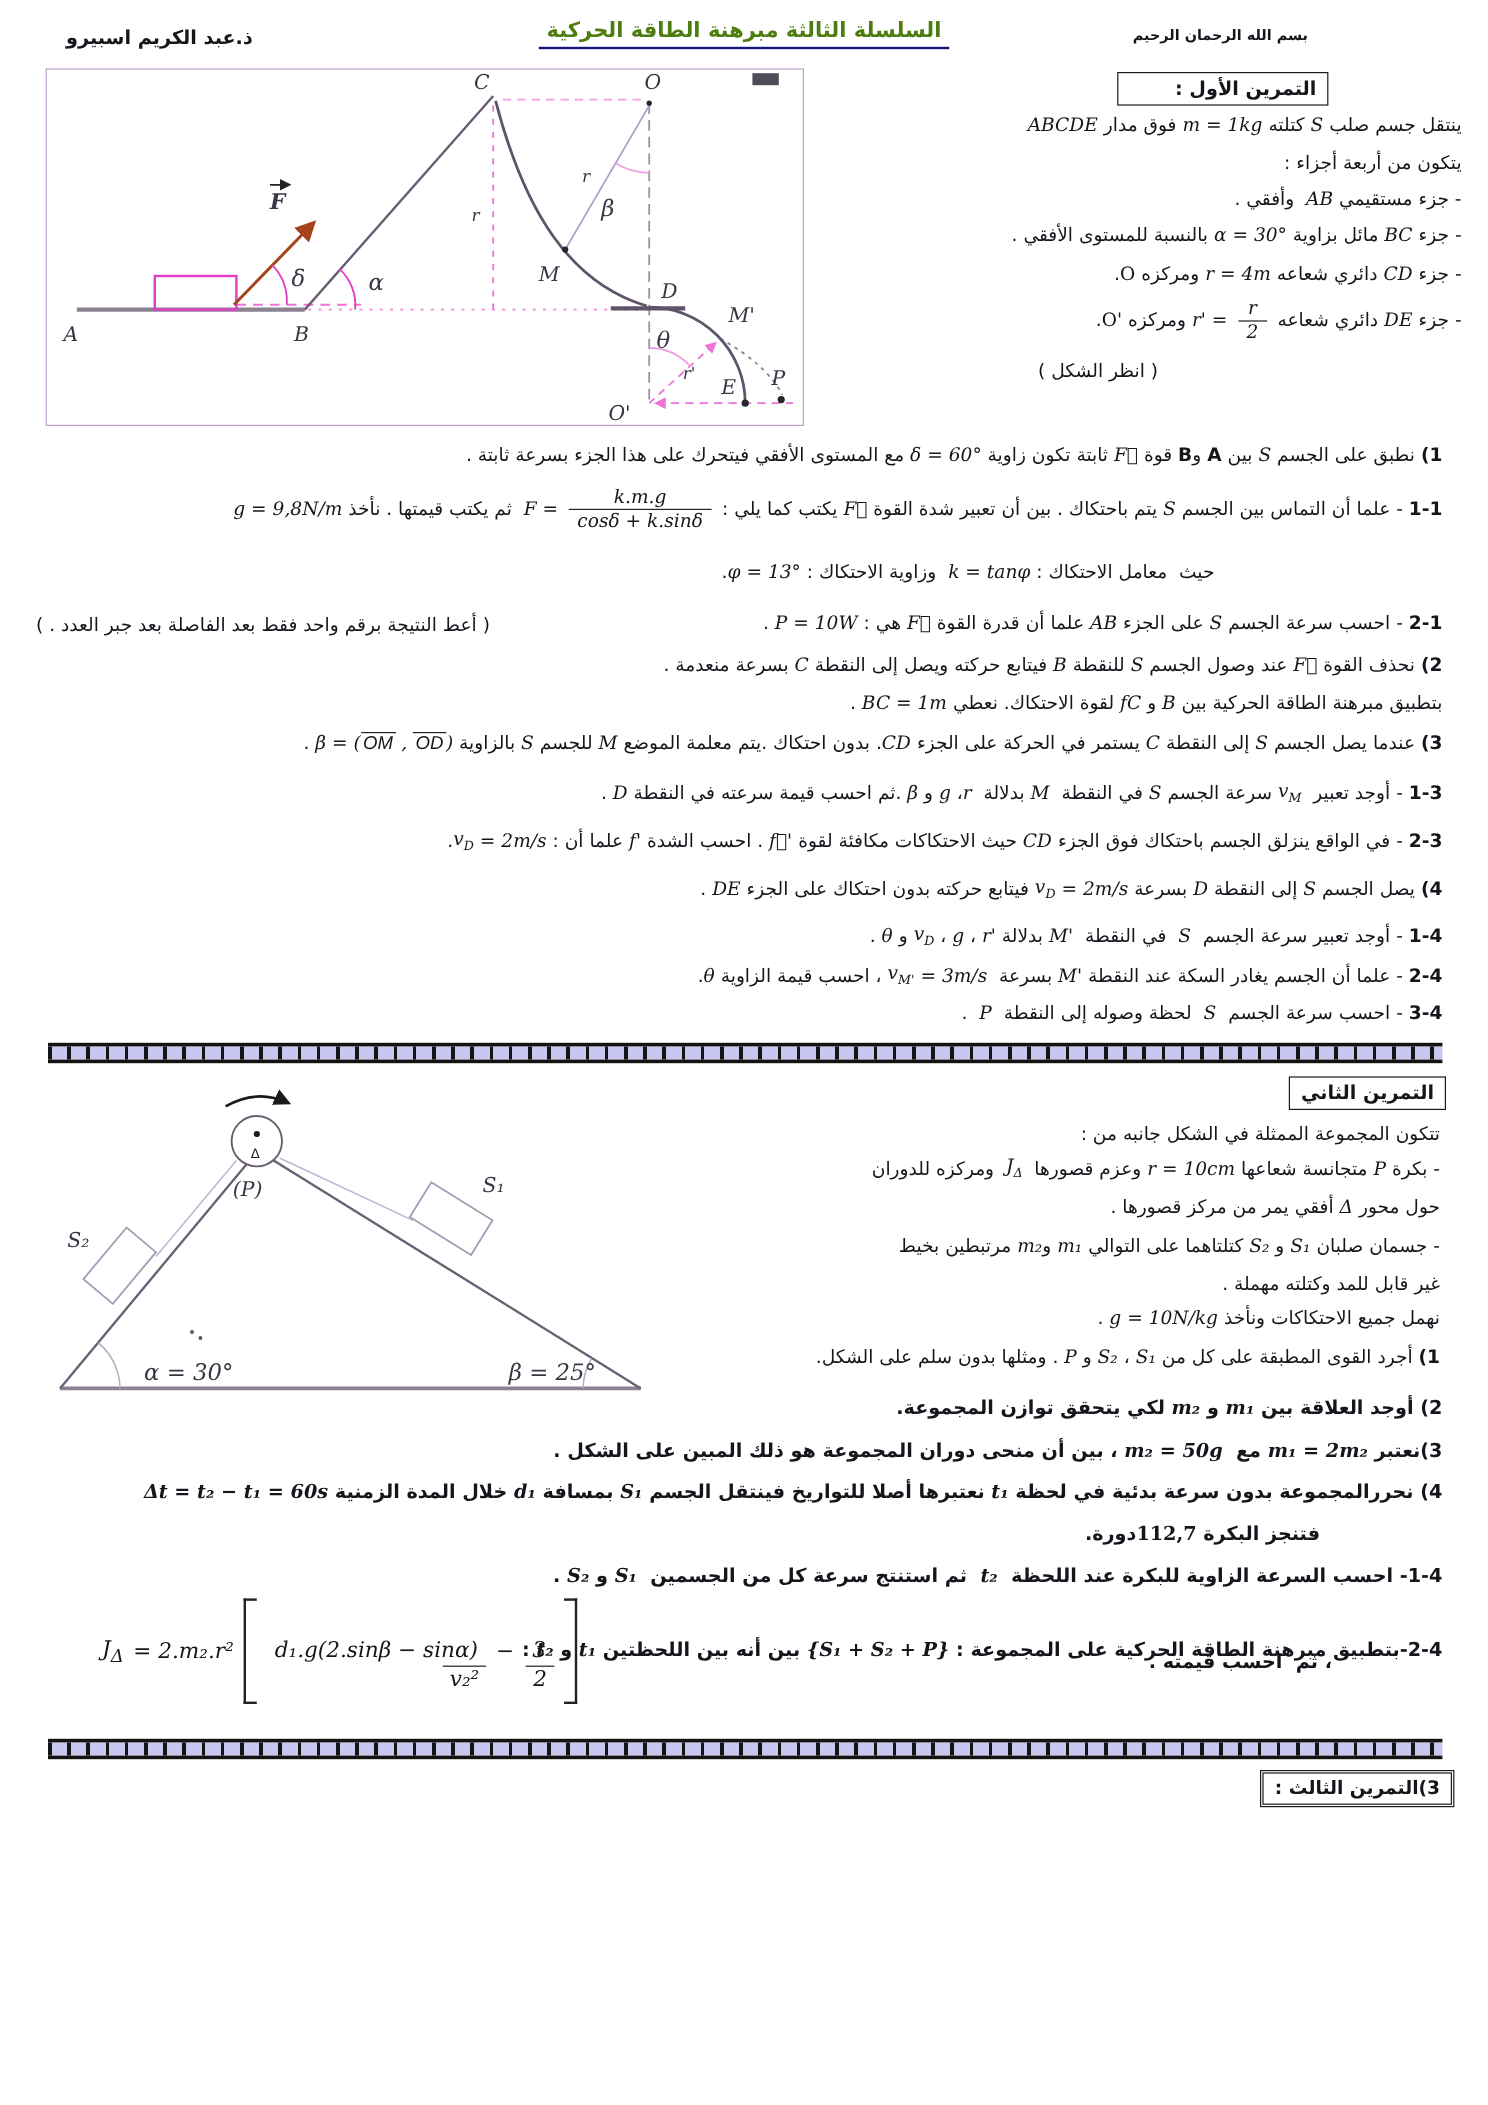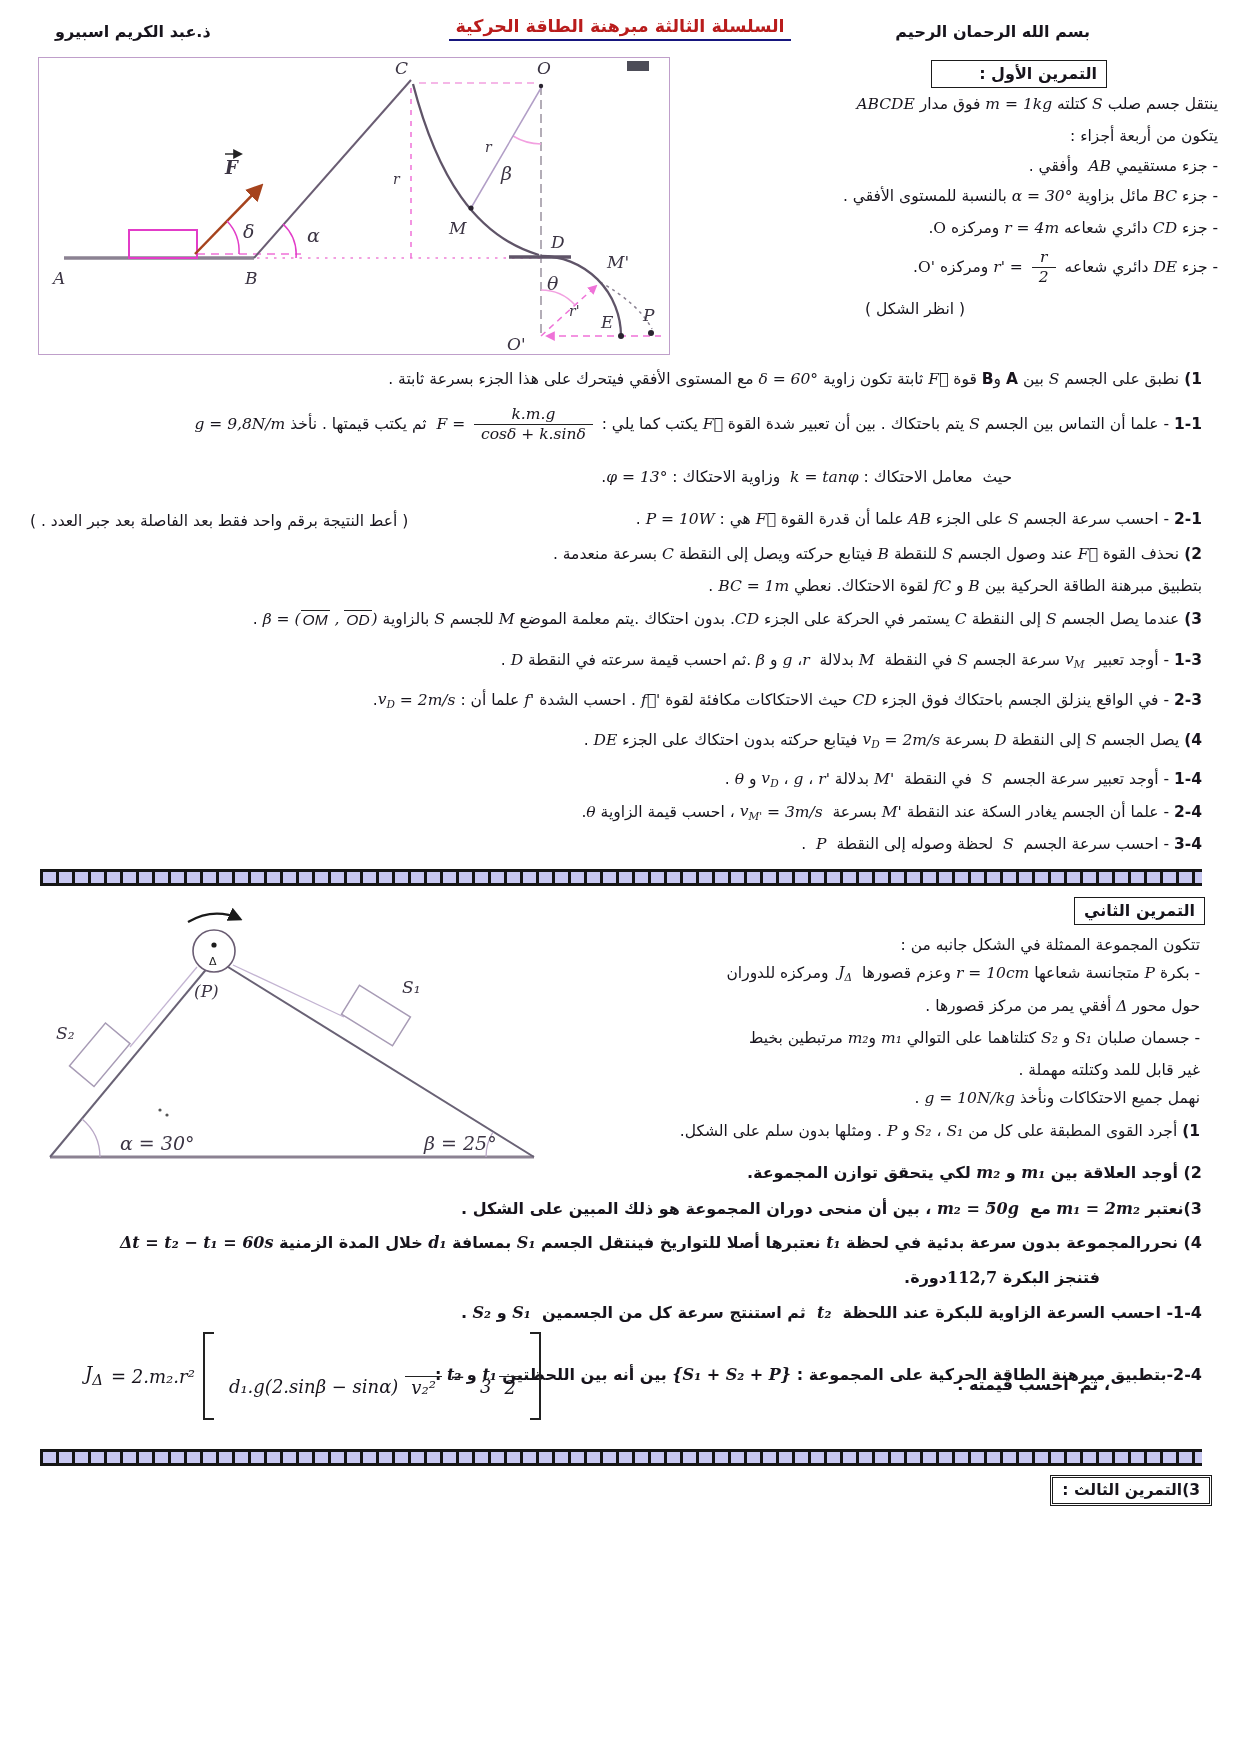--- a/index.html
+++ b/index.html
@@ -17,44 +17,44 @@
   .sg-n{font-weight:bold;direction:ltr;unicode-bidi:isolate;}
   .sg-ovl{font-family:Liberation Sans, sans-serif;font-style:italic;direction:ltr;unicode-bidi:isolate;
           border-top:1.3px solid #222;line-height:1.05;padding:1px 2px 0 2px;}
   .sg-grp{direction:ltr;unicode-bidi:isolate;display:inline-flex;align-items:center;}
   .sg-m sub, .sg-sub sub{font-size:0.68em;}
   .sg-frac{display:inline-flex;flex-direction:column;align-items:center;direction:ltr;unicode-bidi:isolate;
            font-family:"DejaVu Serif",serif;font-style:italic;line-height:1.2;margin:0 4px;}
   .fr-n{padding:0 7px;}
   .fr-d{border-top:1.3px solid #222;padding:0 7px;}
   
-  .bismillah{position:absolute;top:22px;right:150px;font-size:16px;font-weight:bold;direction:rtl;text-align:center;}
+  .bismillah{position:absolute;top:22px;right:150px;font-size:12px;font-weight:bold;direction:rtl;text-align:center;}
   .teacher{position:absolute;top:22px;left:55px;font-size:16px;font-weight:bold;direction:rtl;}
   .titlewrap{position:absolute;top:16px;left:0;width:100%;text-align:center;}
-  .doctitle{display:inline-block;font-size:17.5px;font-weight:bold;color:#b91c1c;
+  .doctitle{display:inline-block;font-size:17.5px;font-weight:bold;color:#4d7c0f;
             border-bottom:2.2px solid #16167e;padding:0 6px 3px 6px;direction:rtl;}
   
   .exbox{position:absolute;border:1.4px solid #1b1b1b;padding:3px 9px 4px 9px;background:#fff;
          font-weight:bold;font-size:16px;direction:rtl;display:flex;align-items:center;}
   .exbox3{border:3px double #1b1b1b;}
   
   .fig1{position:absolute;left:38px;top:57px;width:630px;height:296px;border:1.4px solid #bf9fca;background:#fff;}
   .fig2{position:absolute;left:42px;top:905px;width:500px;height:275px;}
   .fl{font-family:"DejaVu Serif",serif;font-style:italic;font-size:17px;fill:#3b3443;}
   .fl-s{font-size:14px;}
   .fl-f{font-size:18px;font-weight:bold;}
   .fl-big{font-size:19px;}
   
   .sep{position:absolute;left:40px;width:1162px;height:11px;
        background:repeating-linear-gradient(90deg,#141414 0px,#141414 3px,#c7c7f0 3px,#c7c7f0 16px);
        border-top:3.5px solid #141414;border-bottom:3.5px solid #141414;}
   
   .jformula{position:absolute;left:85px;top:1332px;height:88px;display:flex;align-items:center;gap:8px;
             direction:ltr;font-family:"DejaVu Serif",serif;font-style:italic;font-size:18px;color:#17141c;}
-  .jf-frac{display:flex;flex-direction:row;align-items:flex-start;line-height:1.25;margin-top:24px;}
+  .jf-frac{display:flex;flex-direction:column;align-items:flex-end;line-height:1.25;margin-top:24px;}
   .jf-frac .fr-d{border-top:1.4px solid #222;padding:0 6px;}
   .brk{align-self:stretch;width:9px;}
   .brk-l{border-left:2.2px solid #222;border-top:2.2px solid #222;border-bottom:2.2px solid #222;}
   .brk-r{border-right:2.2px solid #222;border-top:2.2px solid #222;border-bottom:2.2px solid #222;}
 </style>
 </head>
 <body>
 
 <div class="page">
 

